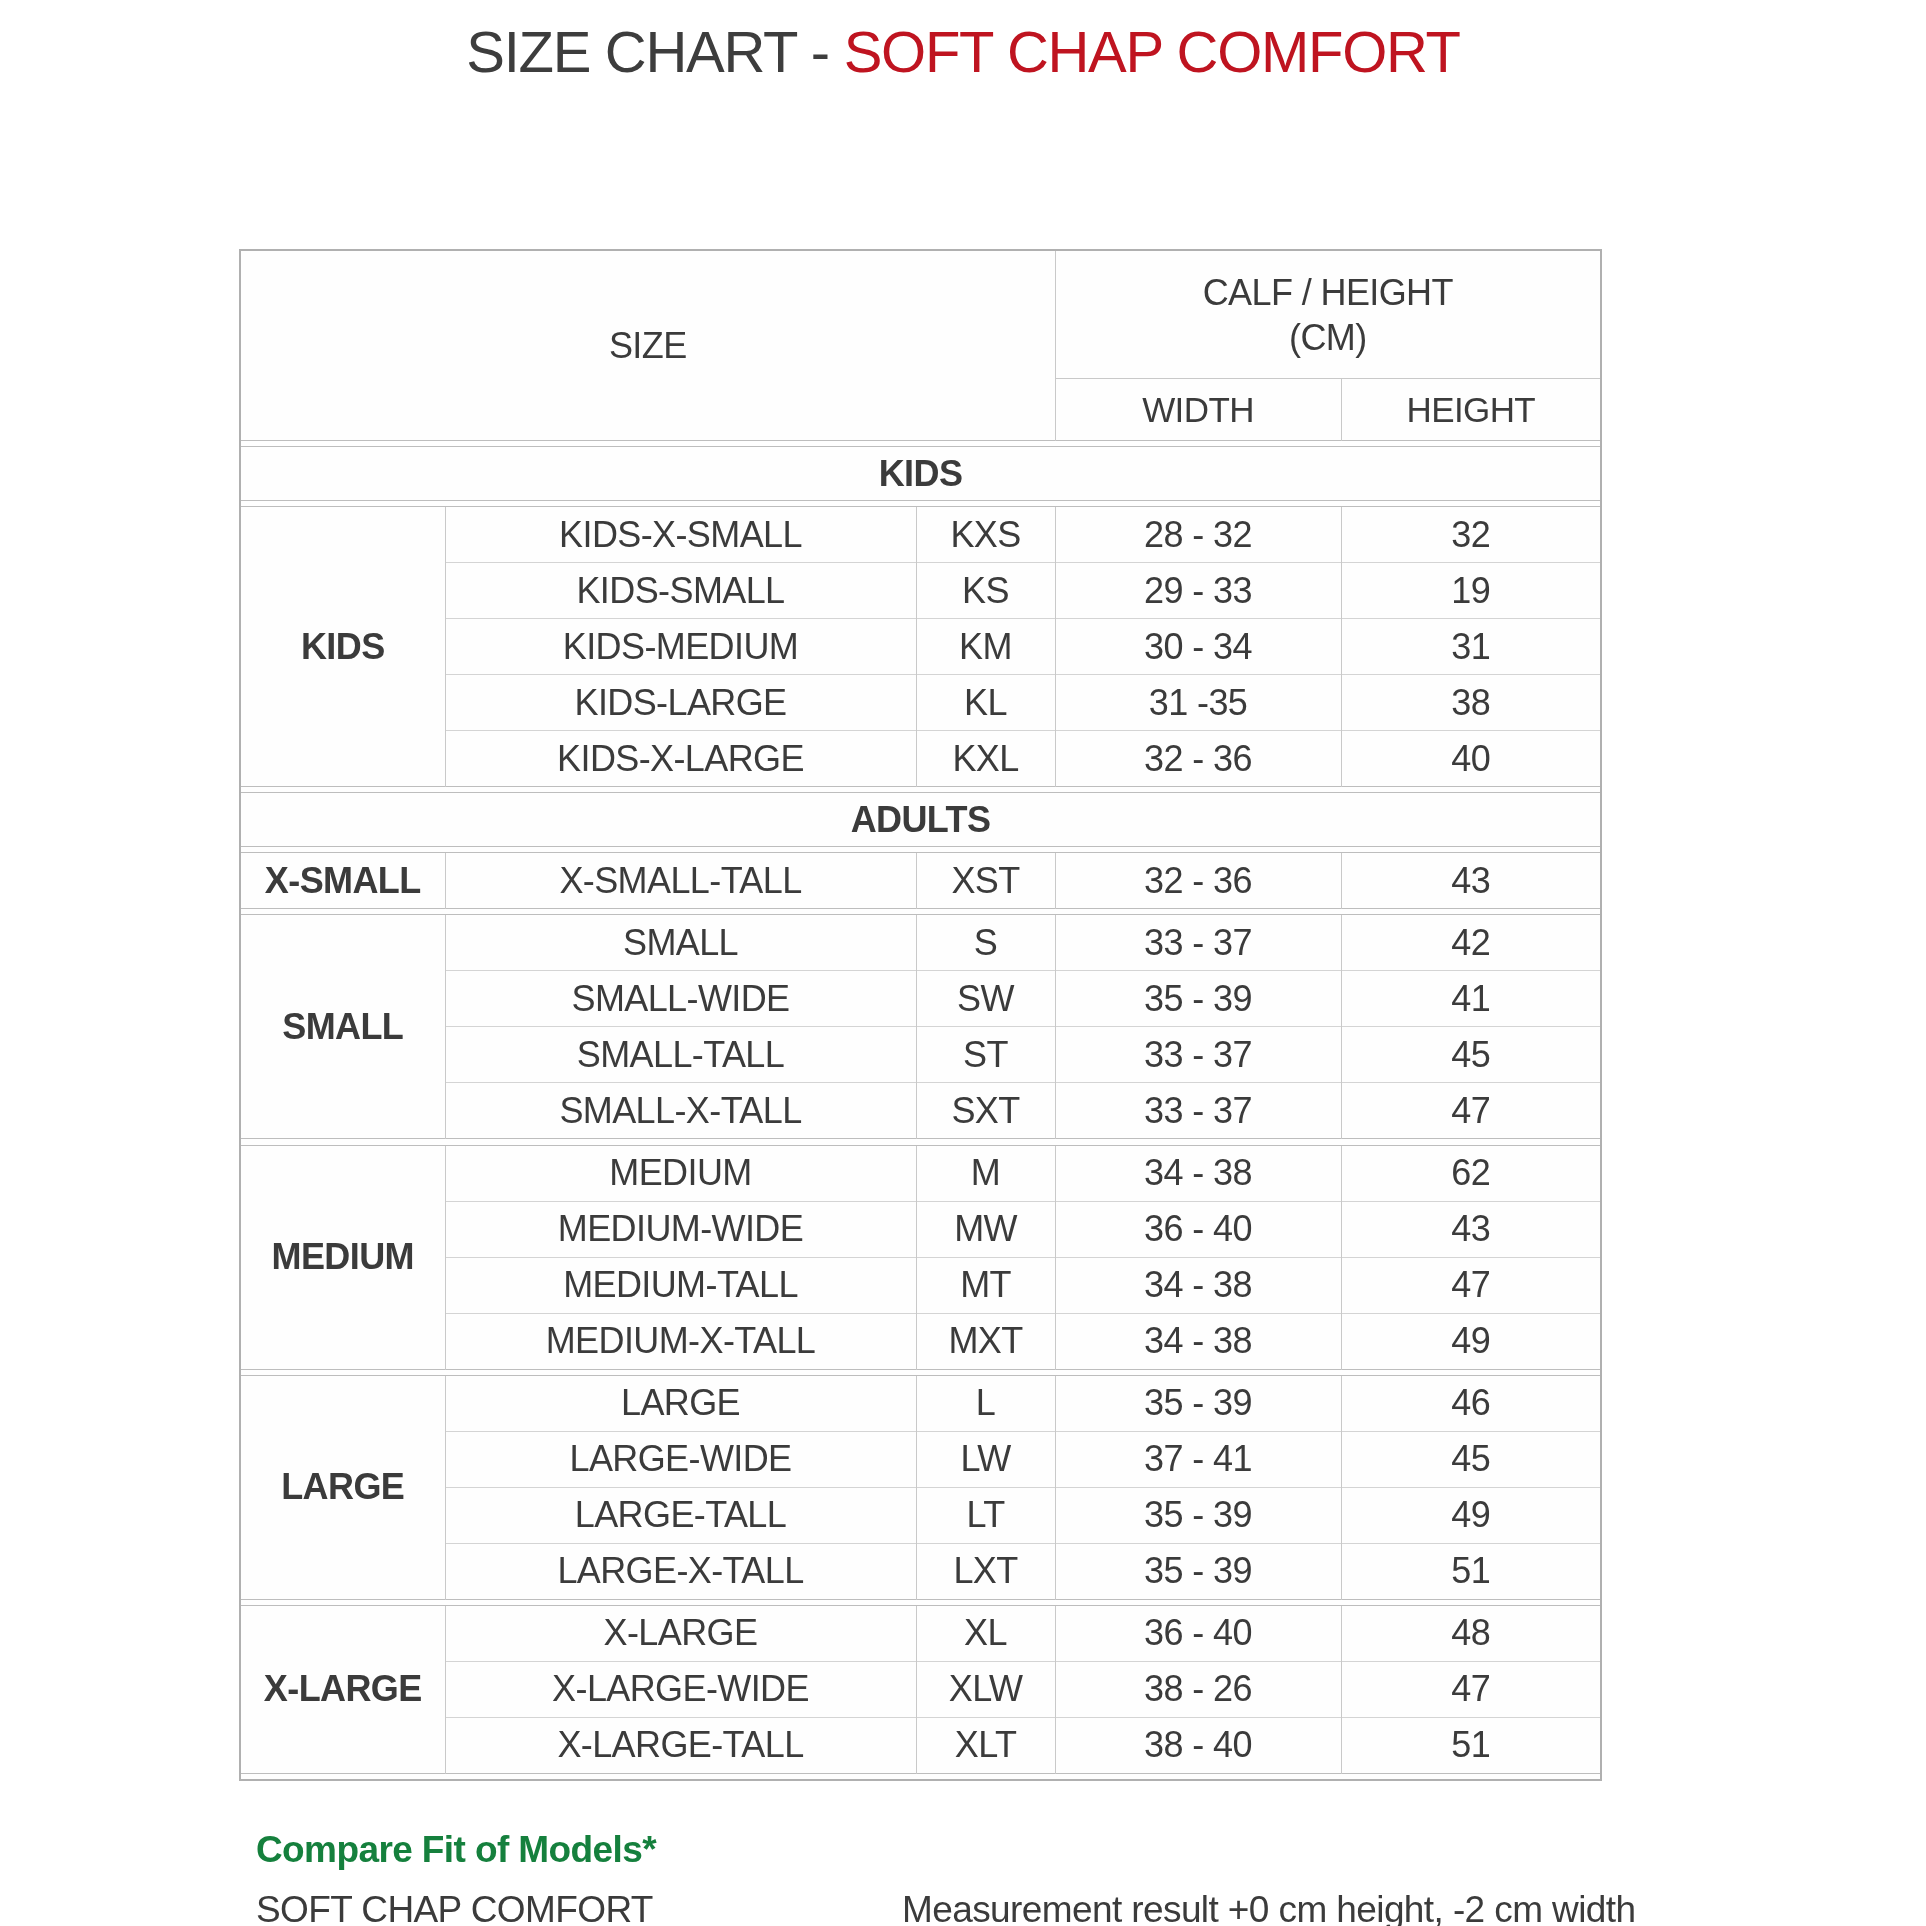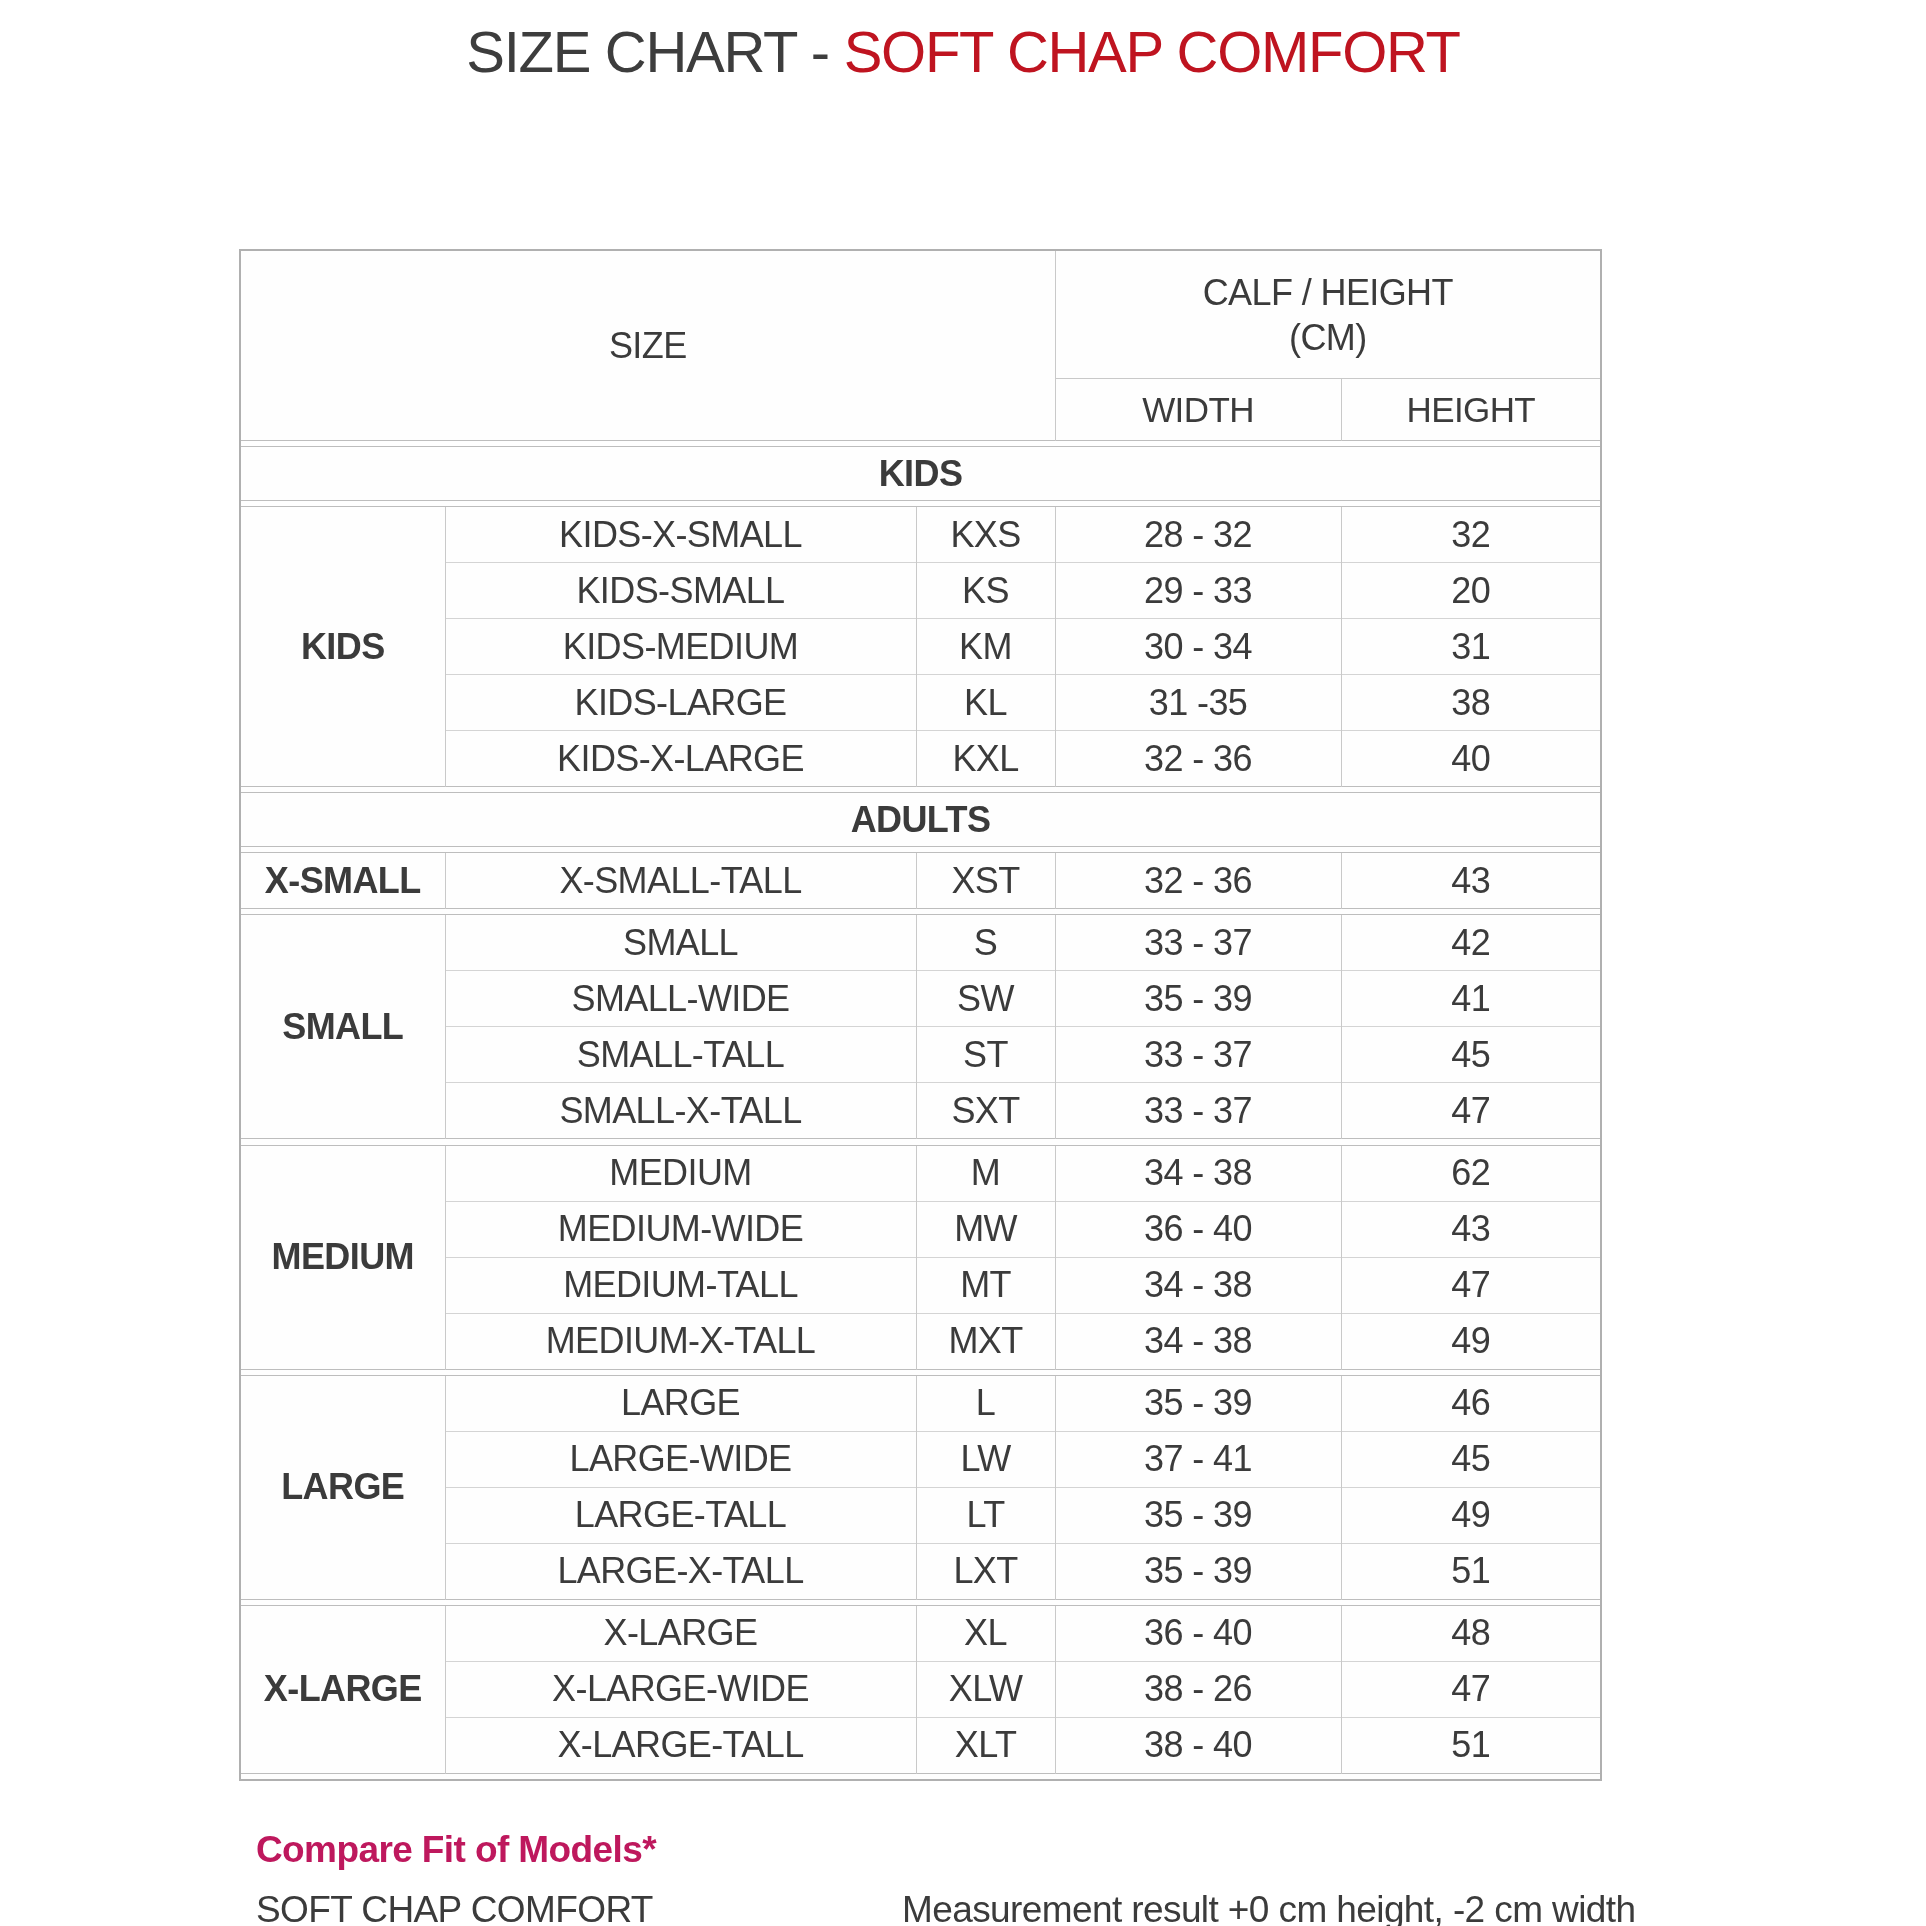--- a/index.html
+++ b/index.html
@@ -24,21 +24,21 @@
   tr.h1 td{height:125px;}
   tr.h2 td{height:59px;font-size:35px;}
   tr.bar td{height:51px;font-weight:bold;}
   tr.row td{height:53px;}
   tr.band td{height:5.1px;border-top:1.9px solid #bdbdbd;border-bottom:1.9px solid #bdbdbd;padding:0;}
   td.calf-h{border-left:1.9px solid #c9c9c9;border-bottom:1.9px solid #c9c9c9;line-height:1.25;margin-left:22px;}
   td.sub-h{border-left:1.9px solid #c9c9c9;}
   td.name,td.code,td.w,td.hgt{border-left:1.9px solid #c9c9c9;}
   td.group{font-weight:bold;}
   tr.row:not(.first) td{border-top:1.9px solid #d4d4d4;}
-  .footer-compare{position:absolute;left:256px;top:1829px;font-size:37px;font-weight:bold;color:#be185d;letter-spacing:-0.6px;}
+  .footer-compare{position:absolute;left:256px;top:1829px;font-size:37px;font-weight:bold;color:#15803d;letter-spacing:-0.6px;}
   .footer-model{position:absolute;left:256px;top:1889px;font-size:37px;color:#3b3b3b;letter-spacing:-0.6px;}
   .footer-note{position:absolute;left:902px;top:1889px;font-size:37px;color:#3b3b3b;letter-spacing:-0.6px;}
 </style>
 </head>
 <body>
 
 <div class="title"><span>SIZE CHART - </span><span class="red" style="color: rgb(191, 20, 32);">SOFT CHAP COMFORT</span></div>
 
 <div class="tablewrap">
   <table>
@@ -74,21 +74,21 @@
           <td class="group" rowspan="5">KIDS</td>
           <td class="name">KIDS-X-SMALL</td>
           <td class="code">KXS</td>
           <td class="w">28 - 32</td>
           <td class="hgt">32</td>
         </tr>
         <tr class="row">
           <td class="name">KIDS-SMALL</td>
           <td class="code">KS</td>
           <td class="w">29 - 33</td>
-          <td class="hgt">20</td>
+          <td class="hgt">19</td>
         </tr>
         <tr class="row">
           <td class="name">KIDS-MEDIUM</td>
           <td class="code">KM</td>
           <td class="w">30 - 34</td>
           <td class="hgt">31</td>
         </tr>
         <tr class="row">
           <td class="name">KIDS-LARGE</td>
           <td class="code">KL</td>

